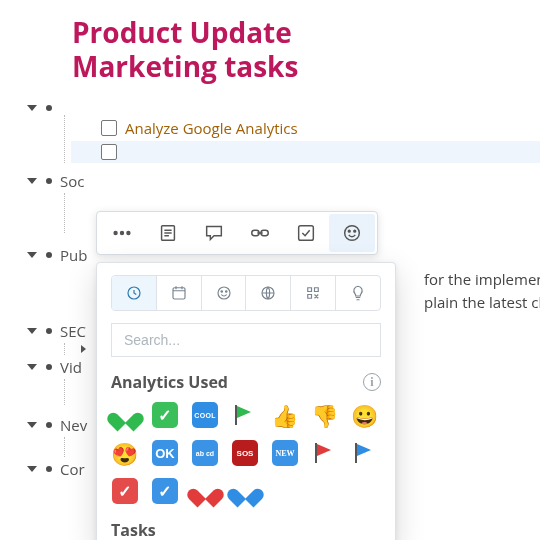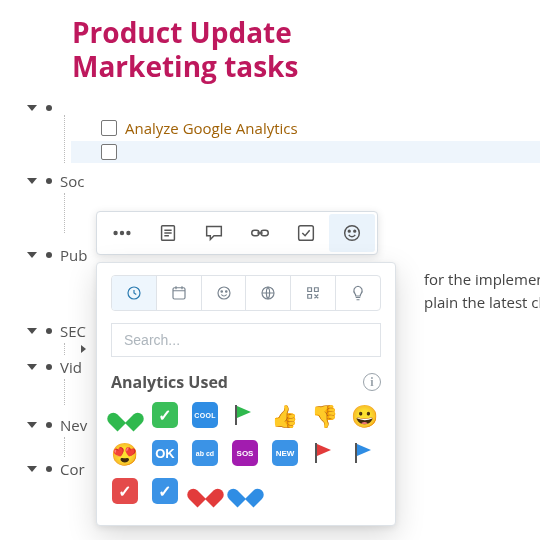--- a/index.html
+++ b/index.html
@@ -152,22 +152,22 @@
     border-radius:4px;
   }
   .badge {
     width:26px; height:26px; border-radius:5px;
     display:flex; align-items:center; justify-content:center;
     color:#fff; font-weight:700; font-family:Arial, sans-serif;
   }
   .badge.cool { background:#2f8de4; font-size:7px; letter-spacing:0.3px; }
   .badge.ok   { background:#3b93e6; font-size:13px; }
   .badge.abcd { background:#3b93e6; font-size:7px; line-height:1; text-align:center; }
-  .badge.sos  { background:#a21caf; font-size:8px; }
-  .badge.new  { background:#3b93e6; font-size:8px; }
+  .badge.sos  { background:#b91c1c; font-size:8px; }
+  .badge.new  { background:#3b93e6; font-size:8px;font-family:Liberation Serif, serif; }
   .badge.check-red { background:#e44b4b; }
   .badge.check-green { background:#3bbf5a; }
   .badge.check-blue { background:#3b93e6; }
   .badge .chk { color:#fff; font-size:16px; }
 
   .flag { width:24px; height:20px; position:relative; }
   .flag::before { content:""; position:absolute; left:2px; top:0; width:2px; height:20px; background:#555; }
   .flag::after  { content:""; position:absolute; left:4px; top:1px; width:0; height:0;
     border-top:6px solid transparent; border-bottom:6px solid transparent; }
   .flag.green::after { border-left:14px solid #2fb94e; }
@@ -428,13 +428,14 @@
         </span>
       </div>
     <div class="emoji-cell">
         <span class="heart red"></span>
       </div>
     <div class="emoji-cell">
         <span class="heart blue"></span>
       </div>
   </div>
 
+  <div class="section-title2">Tasks</div>
 </div>
 
 </body></html>

